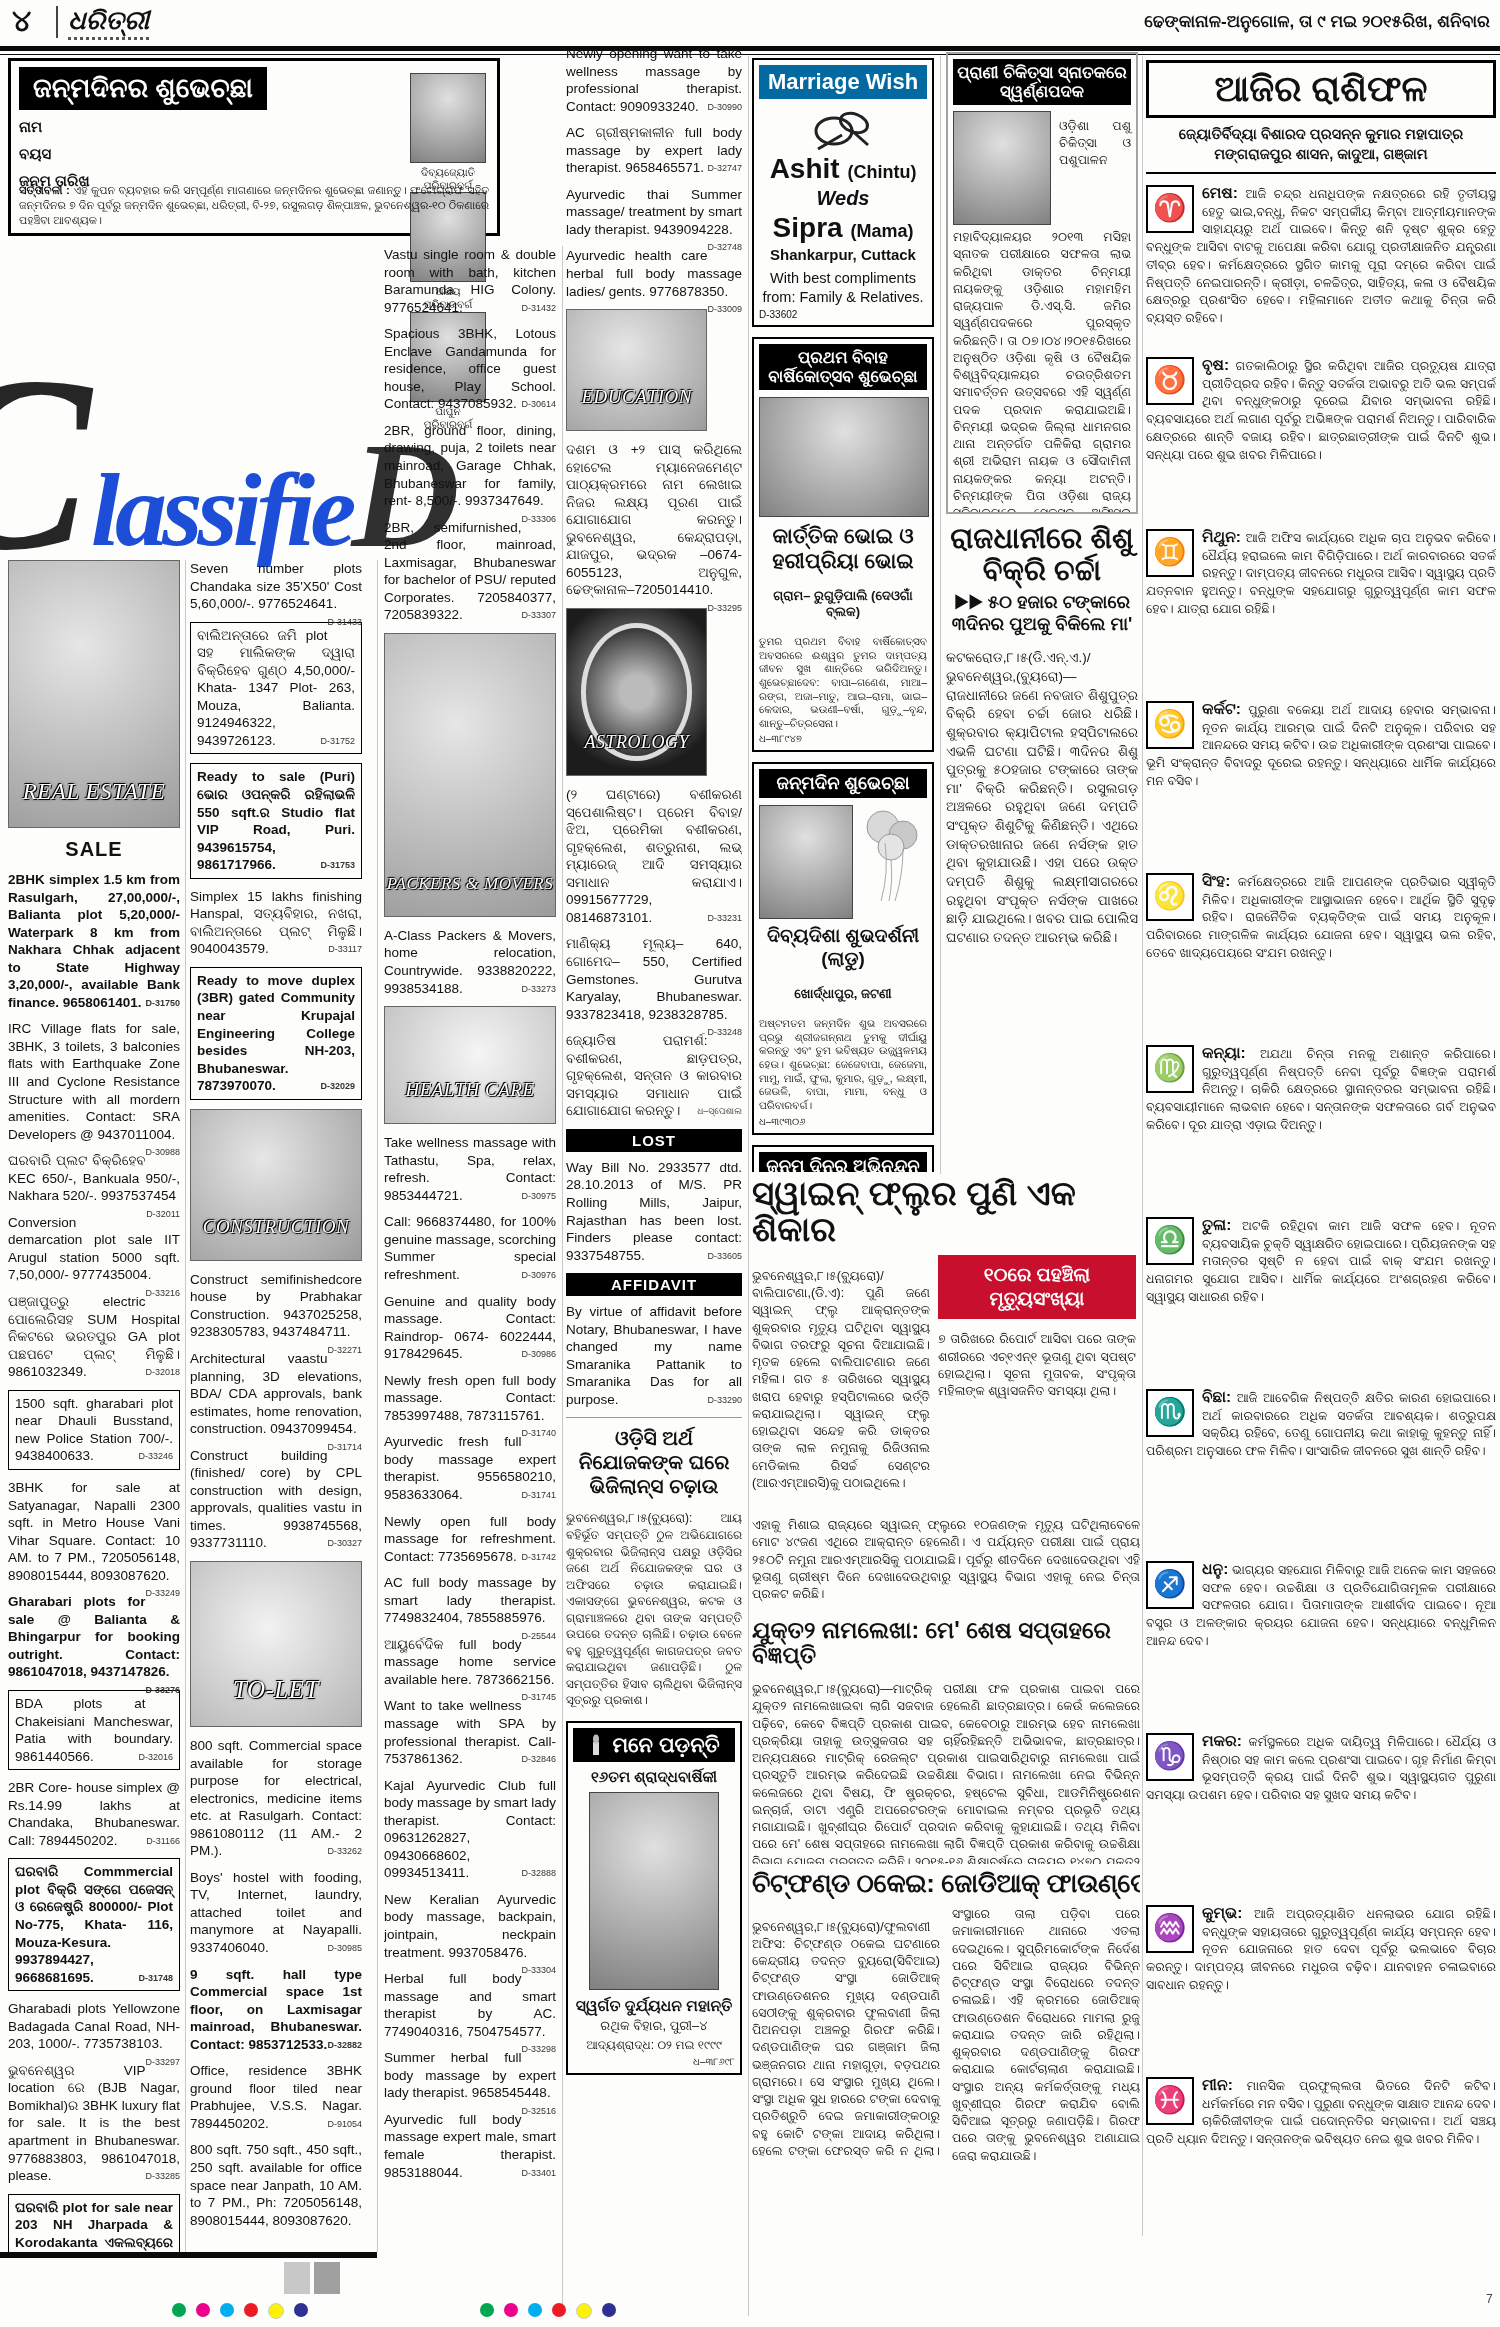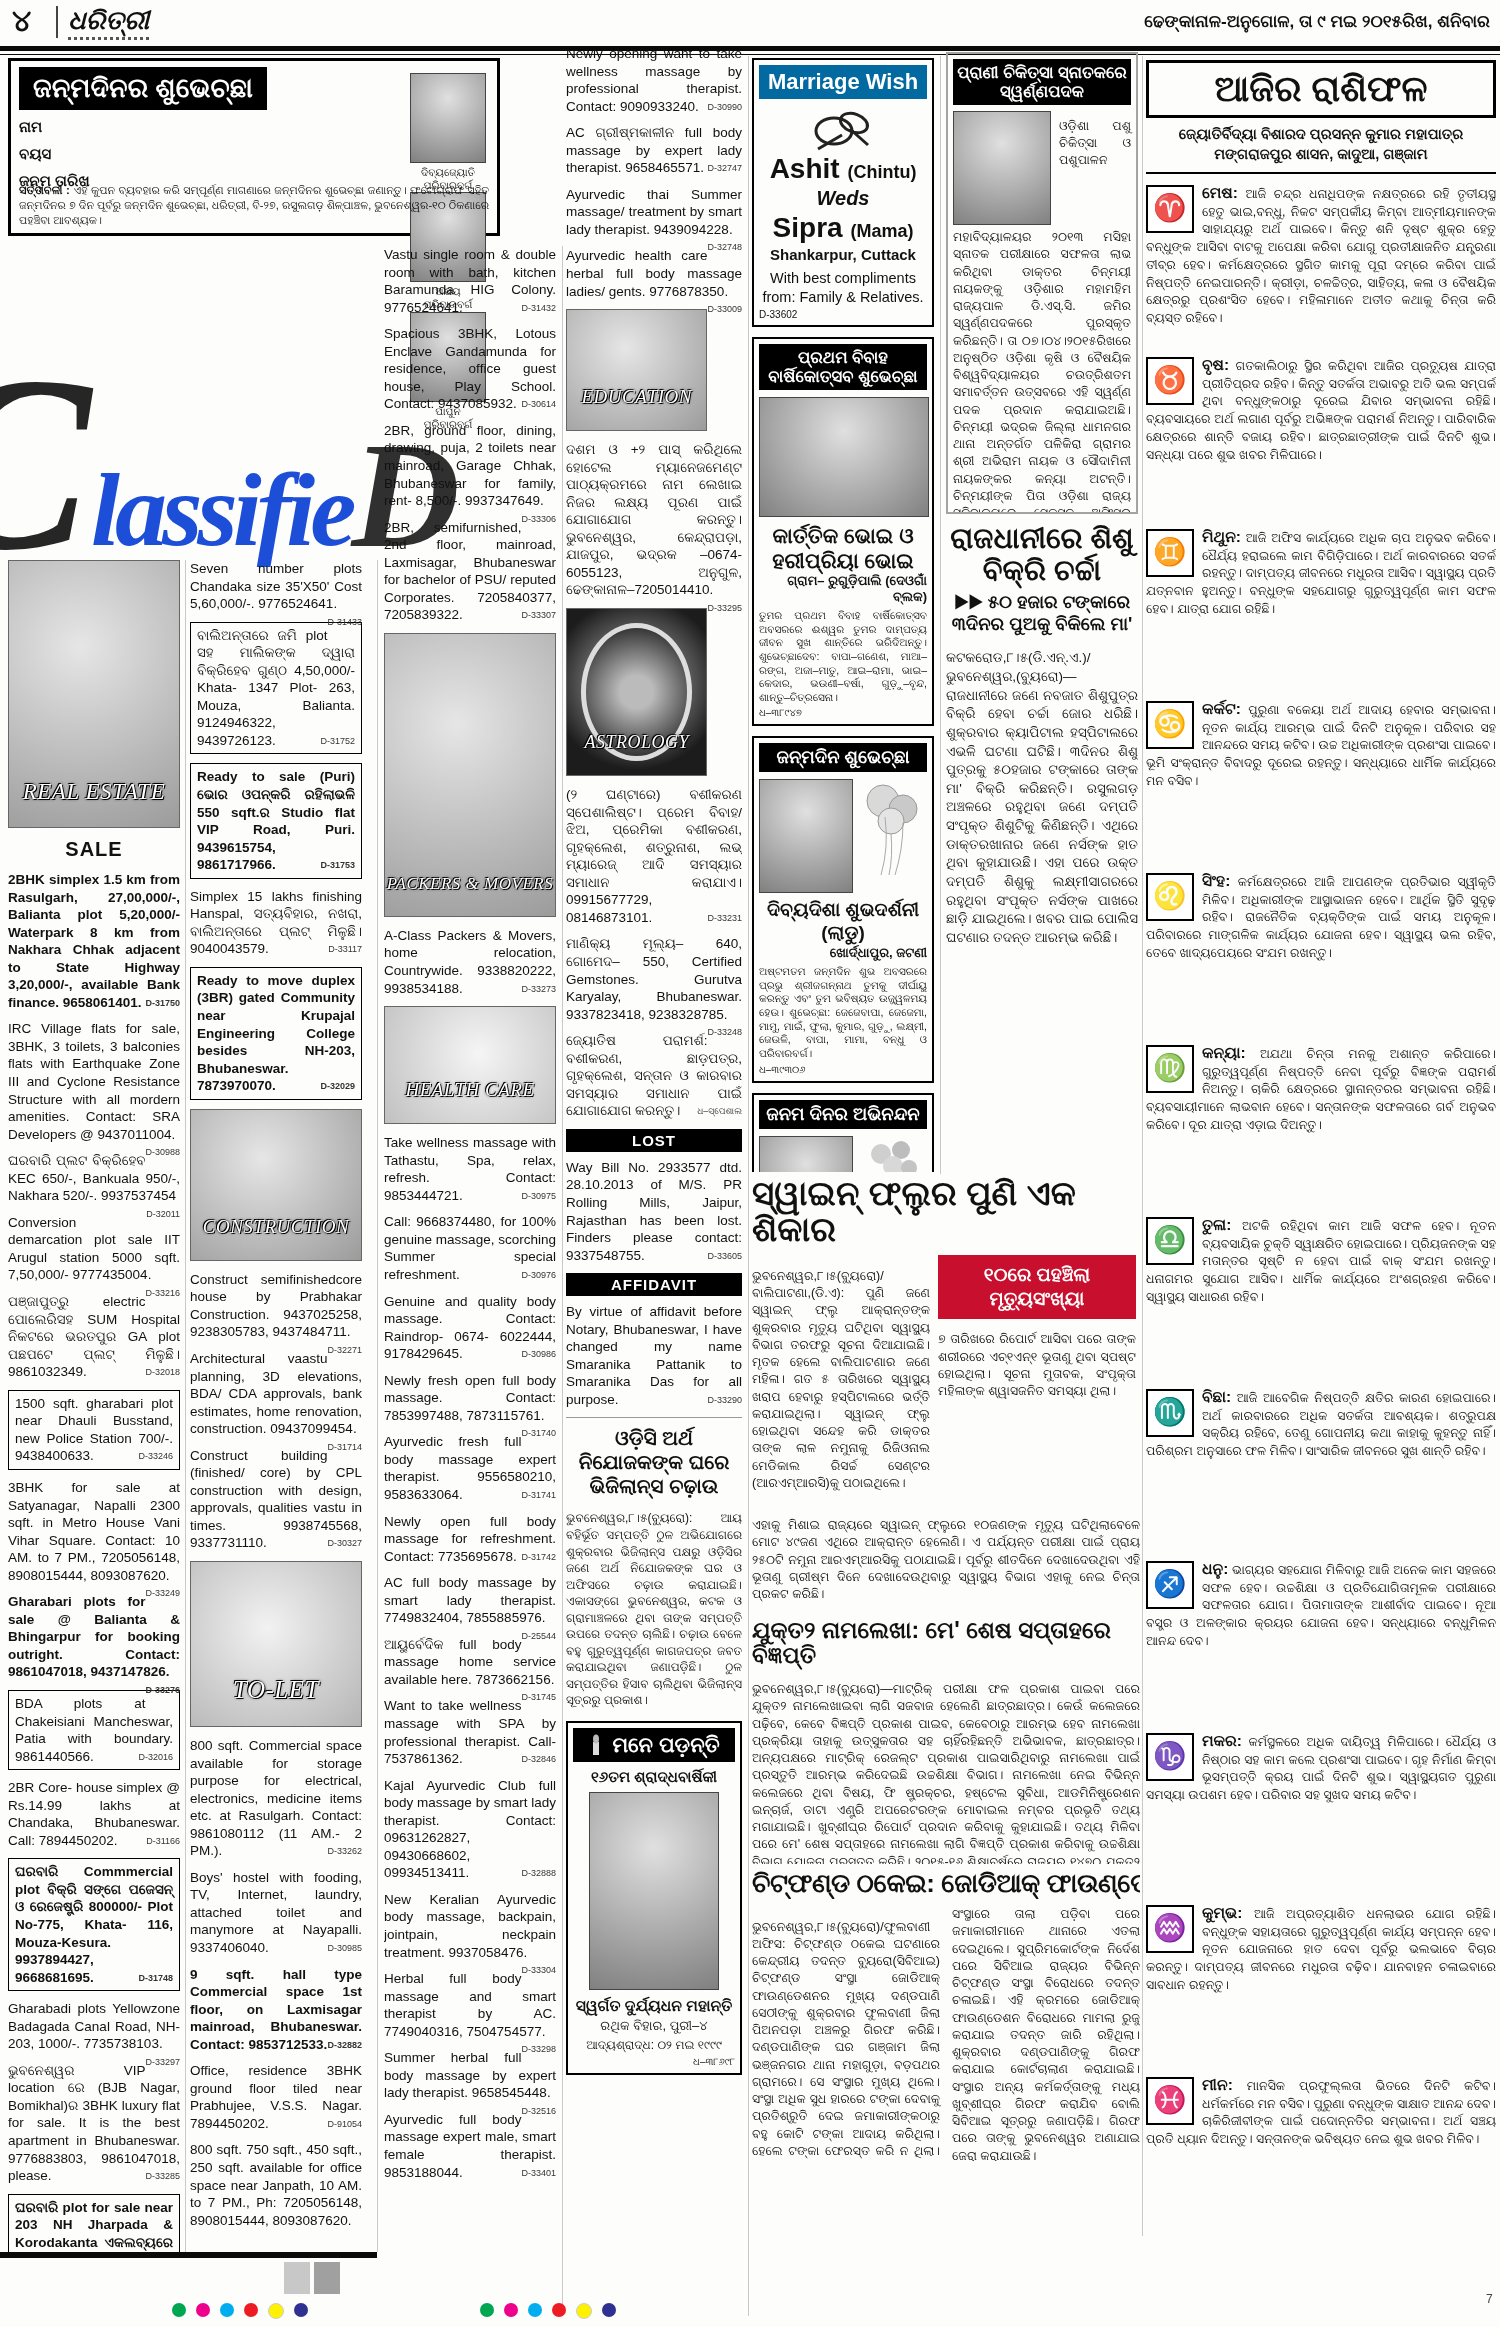--- a/index.html
+++ b/index.html
@@ -52,21 +52,21 @@
   .wtitle{background:#000;color:#fff;text-align:center;font-weight:bold;font-size:18px;padding:4px 2px;margin-bottom:7px}
   .mrg-hdr{background:#0369a1;color:#fff;text-align:center;font-weight:bold;font-size:22px;padding:4px 0;margin-bottom:6px;font-family:"Liberation Sans",sans-serif}
   .mrg-name{text-align:center;font-weight:bold;font-size:28px;line-height:1.15}
   .mrg-nick{font-size:18px}
   .mrg-weds{text-align:center;font-style:italic;font-size:20px;font-weight:bold;margin:2px 0}
   .mrg-place{text-align:center;font-weight:bold;font-size:15px;margin-top:2px}
   .mrg-comp{text-align:center;font-size:14.5px;margin-top:6px;line-height:1.25}
   .w-id{font-size:10px;margin-top:3px}
   .wphoto-row{display:flex;gap:8px;align-items:flex-start;margin-bottom:6px}
   .wname{text-align:center;font-weight:bold;font-size:21px;line-height:1.2}
-  .wsub{text-align:right;font-weight:bold;font-size:13px;margin:0 0}
+  .wsub{text-align:center;font-weight:bold;font-size:13px;margin:15px 0}
   .wmsg{font-size:10.5px;line-height:1.3;text-align:justify;margin-top:4px}
   
   .news-title-bar{background:#000;color:#fff;text-align:center;font-weight:bold;font-size:16.5px;padding:4px 0;margin-bottom:6px}
   .story{font-size:12.5px;line-height:1.38;text-align:justify}
   .gm{height:462px;overflow:hidden;border-bottom:1px solid #999;margin-bottom:6px;border:2px solid #a3a3a3;padding:5px;box-sizing:border-box}
   .gm .photo{float:left;width:96px;height:112px;margin:0 8px 4px 0}
   .sh-head{font-size:29px;font-weight:bold;text-align:center;line-height:1.12;margin:8px 0 4px}
   .sh-sub{font-size:18px;font-weight:bold;text-align:center;line-height:1.25;margin-bottom:6px}
   .midnews{position:absolute;left:752px;top:1176px;width:388px;height:1150px}
   .swine{position:absolute;top:0;left:0;right:0;height:440px;overflow:hidden}

